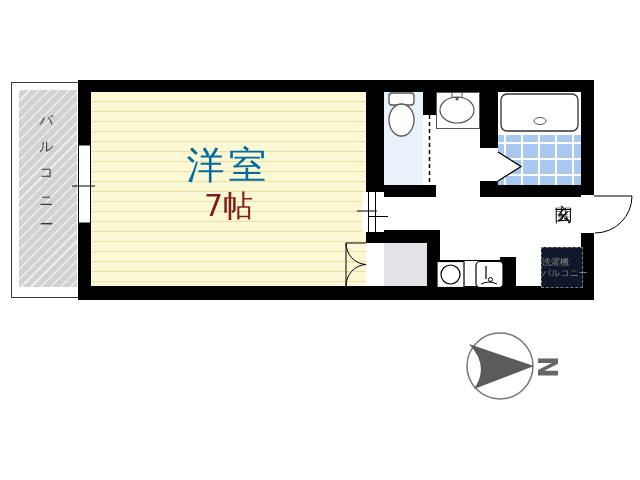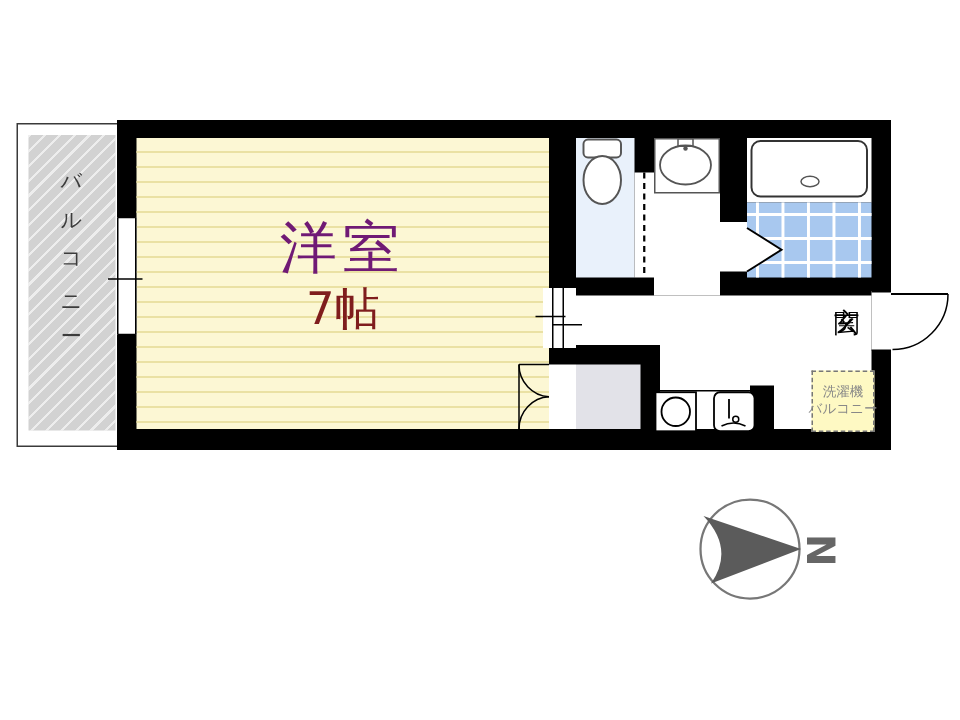--- a/index.html
+++ b/index.html
@@ -29,26 +29,26 @@
   .bath-door-gap{left:480px;top:148px;width:18px;height:33px;background:#ffffff;}
   .hall-upper{left:384px;top:197px;width:197px;height:33px;background:#ffffff;}
   .hall-lower{left:440px;top:230px;width:141px;height:56px;background:#ffffff;}
   .kitchen-stub{left:500px;top:257px;width:16px;height:29px;}
   .closet-floor{left:384px;top:243px;width:43px;height:43px;background:#e2e2e8;}
   .closet-door-gap{left:366px;top:243px;width:18px;height:43px;background:#ffffff;}
   .room-door-gap{left:362px;top:192px;width:22px;height:40px;background:#ffffff;}
   .window-gap{left:78px;top:145px;width:13px;height:78px;background:#ffffff;}
   .entrance-door-gap{left:581px;top:194px;width:13px;height:40px;background:#ffffff;}
   
-  .room-name{left:91px;top:140px;width:275px;text-align:center;font-size:38px;color:#701a75;letter-spacing:4px;font-family:Liberation Mono, monospace;}
+  .room-name{left:91px;top:140px;width:275px;text-align:center;font-size:38px;color:#0369a1;letter-spacing:4px;font-family:Liberation Mono, monospace;}
   .room-size{left:91px;top:186px;width:275px;text-align:center;font-size:30px;color:#7f1d1d;}
   .entrance-label{left:553px;top:191px;writing-mode:vertical-rl;text-orientation:upright;
     font-size:17px;letter-spacing:3px;color:#000;}
-  .washer-box{left:541px;top:247px;width:40px;height:39px;border:1px dashed #777;background:#fef9c3;
-    display:flex;flex-direction:column;justify-content:center;align-items:center;}
+  .washer-box{left:541px;top:247px;width:40px;height:39px;border:1px dashed #777;background:#0f172a;
+    display:flex;flex-direction:column;justify-content:center;align-items:flex-start;}
   .washer-box div{font-size:9px;color:#888;line-height:11px;white-space:nowrap;}
   svg.overlay{position:absolute;left:0;top:0;}
 </style>
 </head>
 <body>
 
 <div id="canvas">
 
   <div class="abs balcony-outline"></div>
   <div class="abs balcony-hatch"></div>

